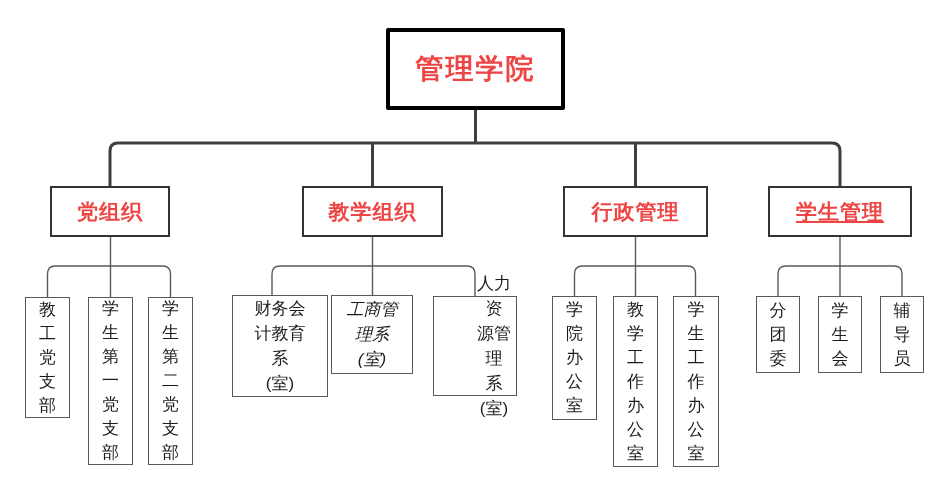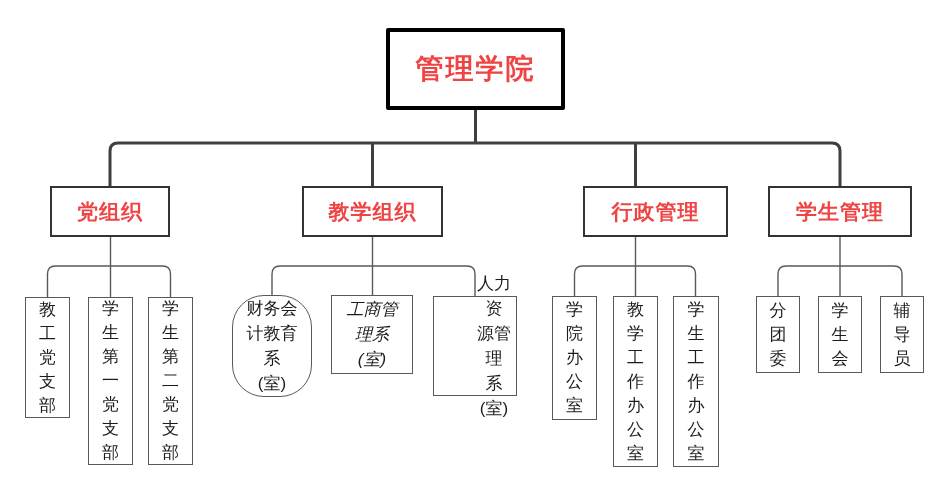--- a/index.html
+++ b/index.html
@@ -17,26 +17,26 @@
   }
   .lvl1 { border:4px solid #000000; border-radius:2px; font-size:28px; font-weight:bold; letter-spacing:2px; }
   .lvl2 { border:2.5px solid #333333; font-size:21px; font-weight:bold; letter-spacing:1px; }
   .lvl3 { border:1.5px solid #595959; font-size:17px; line-height:24px; color:#1c1c1c; }
   .lvl3.wrapped { line-height:25px; }
 
   
   .n-root { left:386px; top:28px;  width:179px; height:82px; }
   .n-g1   { left:50px;  top:186px; width:120px; height:51px; }
   .n-g2   { left:302px; top:186px; width:141px; height:51px; }
-  .n-g3   { left:563px; top:186px; width:145px; height:51px;margin-left:20px; }
-  .n-g4   { left:768px; top:186px; width:144px; height:51px; }
+  .n-g3   { left:563px; top:186px; width:145px; height:51px; }
+  .n-g4   { left:768px; top:186px; width:144px; height:51px;text-decoration:underline; }
   .n-g1c1 { left:25px;  top:297px; width:45px; height:121px; }
   .n-g1c2 { left:88px;  top:297px; width:45px; height:168px; }
   .n-g1c3 { left:148px; top:297px; width:45px; height:168px; }
-  .n-g2c1 { left:232px; top:295px; width:80px; height:102px;border-radius:32px; }
+  .n-g2c1 { left:232px; top:295px; width:96px; height:102px; }
   .n-g2c2 { left:331px; top:295px; width:82px; height:79px;font-style:italic;  }
   .n-g2c3 { left:433px; top:296px; width:84px; height:100px;padding-left:38px; }
   .n-g3c1 { left:552px; top:296px; width:45px; height:124px; }
   .n-g3c2 { left:613px; top:296px; width:45px; height:171px; }
   .n-g3c3 { left:673px; top:296px; width:46px; height:171px; }
   .n-g4c1 { left:756px; top:296px; width:44px; height:77px; }
   .n-g4c2 { left:818px; top:296px; width:44px; height:77px; }
   .n-g4c3 { left:880px; top:296px; width:44px; height:77px; }
 </style>
 </head>

